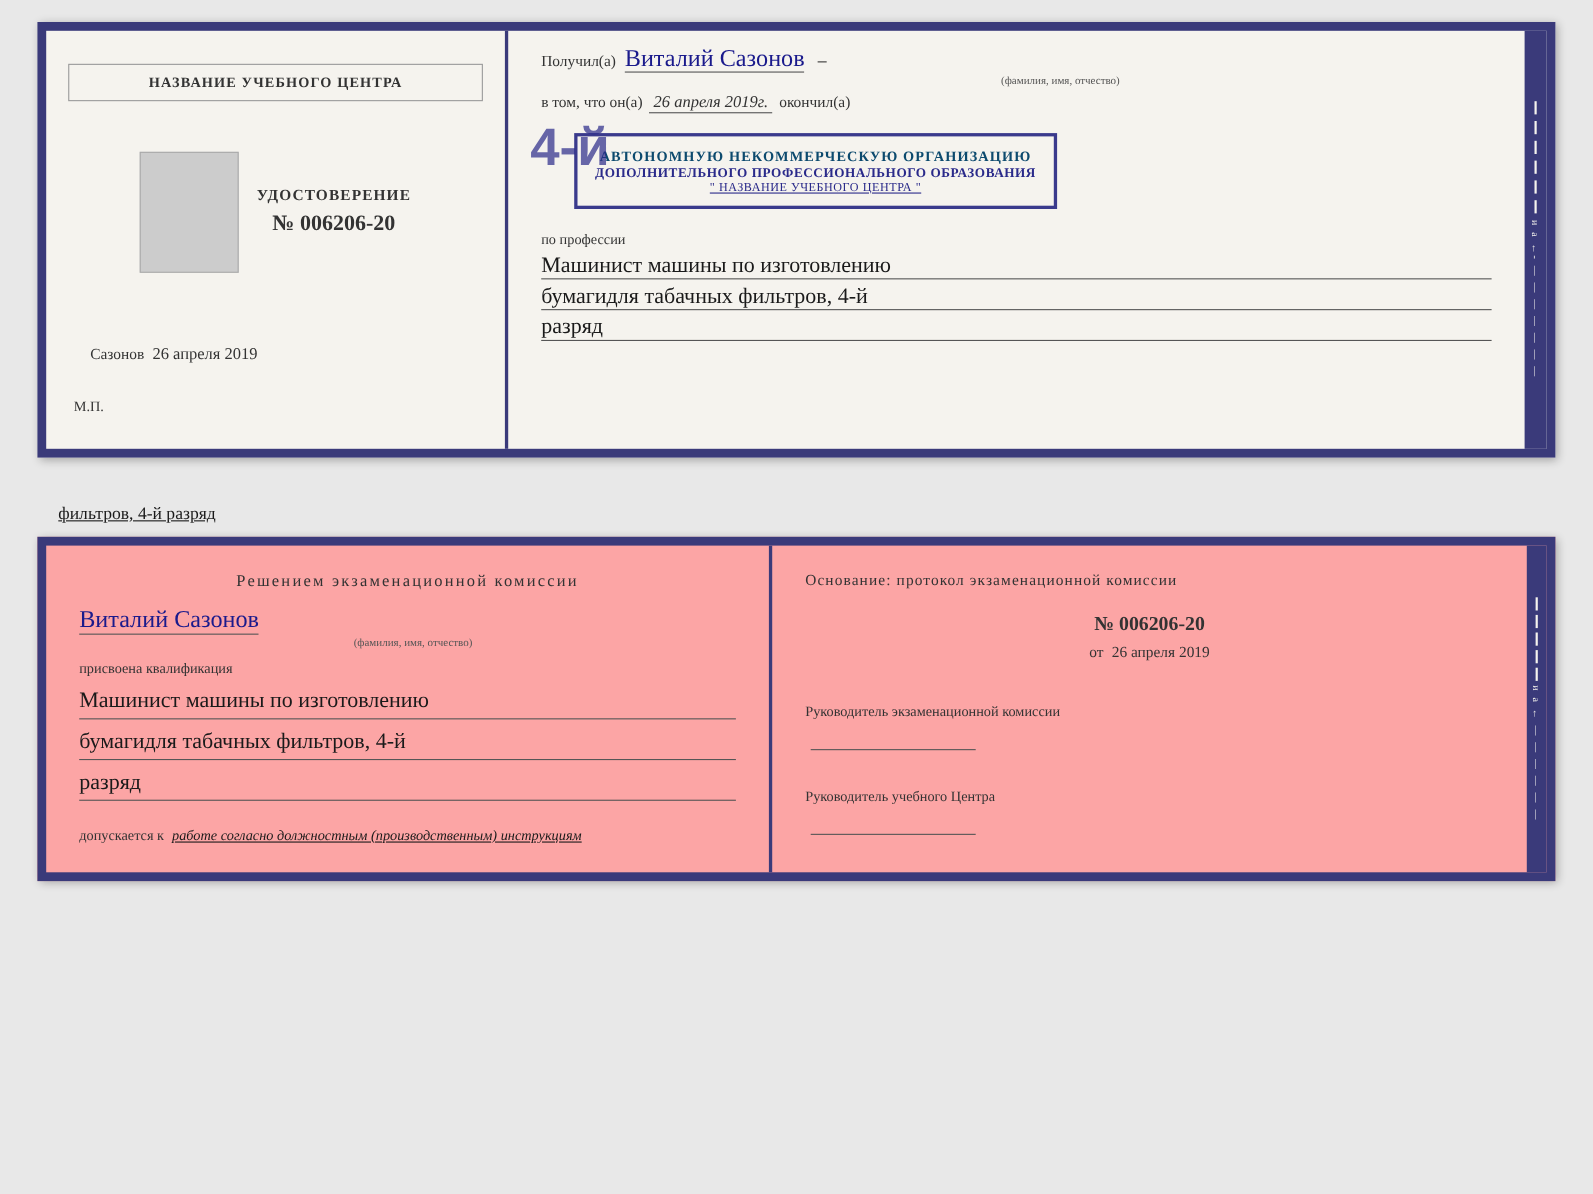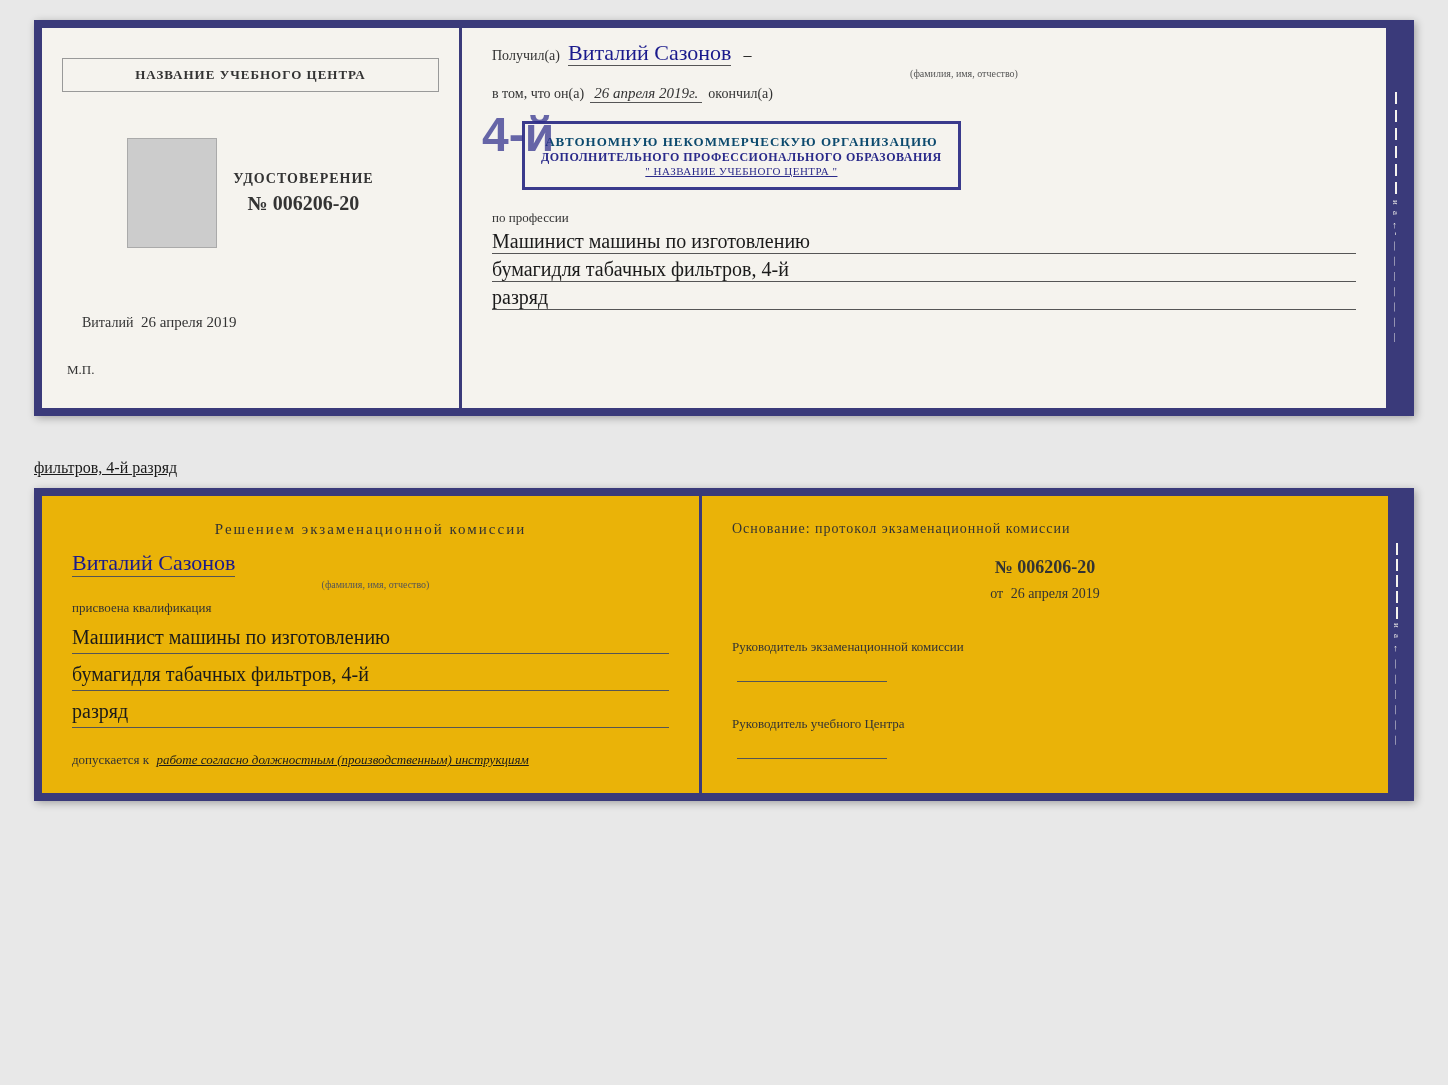--- a/index.html
+++ b/index.html
@@ -218,26 +218,27 @@
       width: 1380px;
       font-size: 16px;
       color: #222;
       margin-bottom: 8px;
       line-height: 1.5;
     }
 
     .specialty-underline {
       text-decoration: underline;
       color: #1a1a1a;
+      margin-left: 19px;
     }
 
     
     .bottom-container {
       width: 1380px;
-      background: #eab308;
+      background: #fca5a5;
       border: 8px solid #3a3a7a;
       display: flex;
       box-shadow: 2px 2px 8px rgba(0,0,0,0.3);
     }
 
     .bottom-left {
       width: 660px;
       border-right: 3px solid #3a3a7a;
       padding: 25px 30px;
       display: flex;
@@ -369,21 +370,21 @@
         <div class="photo-area"></div>
         <div>
           <div class="udostoverenie-title">УДОСТОВЕРЕНИЕ</div>
           <div class="udostoverenie-number">№ 006206-20</div>
         </div>
       </div>
     </div>
 
     <div style="width:100%; padding-left:10px; margin-top:10px;">
       <div class="vydano-line">
-        <span>Виталий</span>
+        <span>Сазонов</span>
         <span style="font-size:15px; color:#333; margin-left:4px;">26 апреля 2019</span>
       </div>
     </div>
 
     <div class="mp-label">М.П.</div>
   </div>
 
   <div class="diploma-right">
     
     <div style="margin-bottom:6px;">

